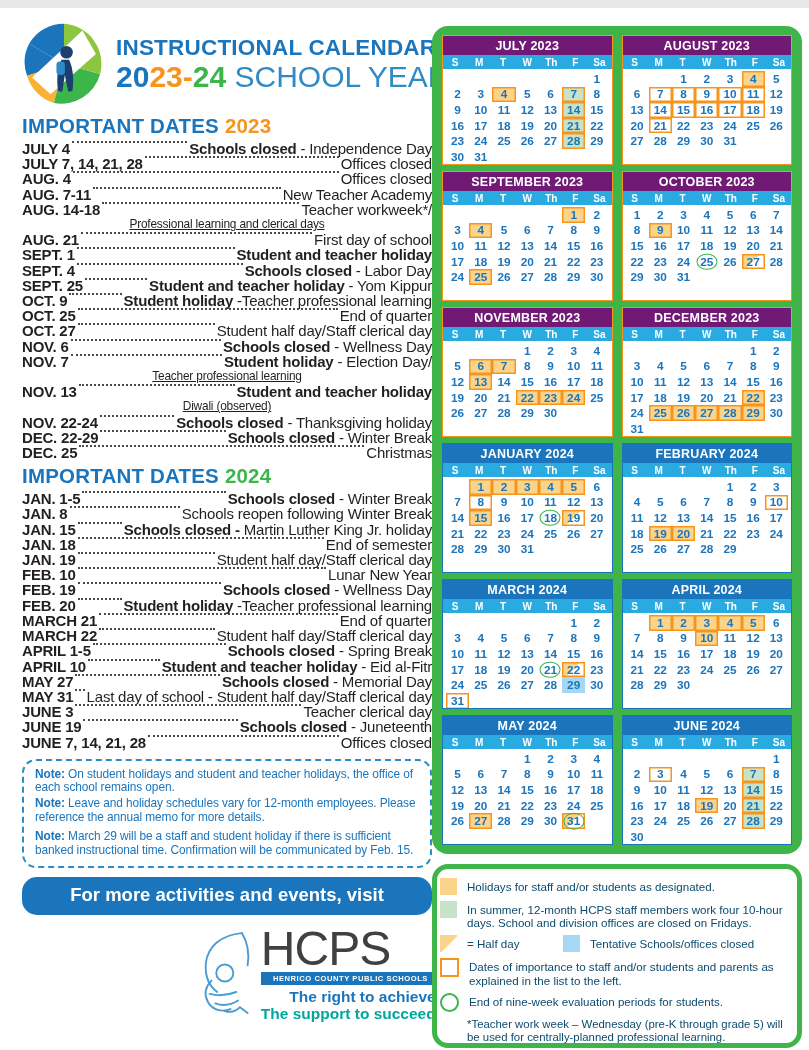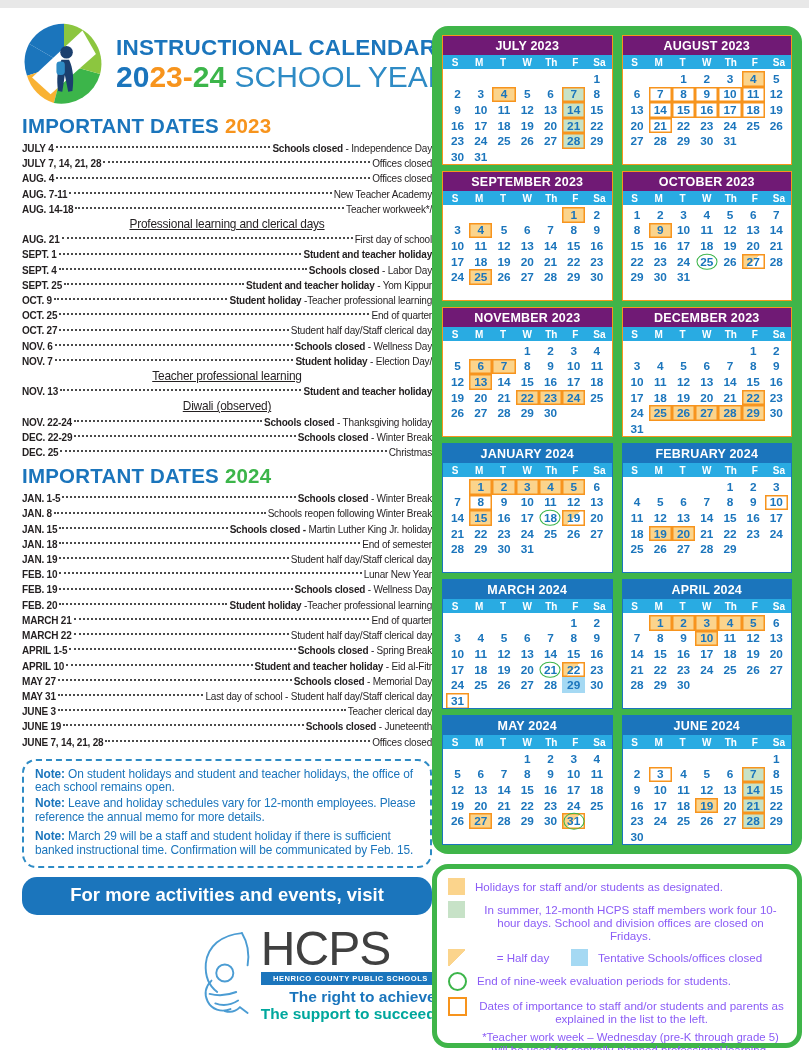--- a/index.html
+++ b/index.html
@@ -8,21 +8,21 @@
   
   .left{position:absolute;left:22px;top:14px;width:410px;}
   .brand{display:flex;gap:10px;align-items:center;margin-bottom:8px;}
   .brand-logo{width:84px;height:84px;flex:0 0 84px;}
   .t1{font-size:22.5px;font-weight:800;color:#1B75BC;letter-spacing:.2px;white-space:nowrap;}
   .t2{font-size:30px;font-weight:800;white-space:nowrap;line-height:32px;}
   .t2 .b{color:#1B75BC}.t2 .o{color:#F7941D}.t2 .g{color:#3CB54A}
   .t2 .sy{color:#2E8BC5;font-weight:400;}
   .sec-title{font-size:20.5px;font-weight:800;color:#1B75BC;margin:4px 0 3px;letter-spacing:.2px;}
   .sec-title .y23{color:#F7941D}.sec-title .y24{color:#3CB54A}
-  .dl-row{display:flex;align-items:center;font-size:10px;line-height:15.2px;color:#231F20;white-space:nowrap;letter-spacing:-.2px;}
+  .dl-row{display:flex;align-items:flex-start;font-size:15px;line-height:15.2px;color:#231F20;white-space:nowrap;letter-spacing:-.2px;}
   .dl-row .d{font-weight:700;}
   .dots{flex:1;border-bottom:2px dotted #4a4a4a;margin:0 2px 3px;min-width:8px;}
   .desc b{font-weight:700}
   .dl-cont{text-align:center;font-size:11.9px;line-height:15.2px;color:#231F20;letter-spacing:-.2px;text-decoration:underline;}
   .notebox{border:2px dashed #2E8BC5;border-radius:14px;padding:7px 11px;color:#1B75BC;
            font-size:11.9px;line-height:13.6px;font-weight:500;margin-top:9px;letter-spacing:-.1px;}
   .notebox p{margin:0 0 2px;}
   .notebox p.gap{margin-top:6px;}
   .notebox b{font-weight:800;}
   .banner{background:#1B75BC;border-radius:15px;color:#fff;text-align:center;padding:7px 16px 9px;margin-top:9px;}
@@ -53,21 +53,21 @@
   .cell{position:relative;display:flex;align-items:center;justify-content:center;}
   .m-h{background:#FBD48C;box-shadow:inset 0 0 0 1.5px #F7941D;}
   .m-s{background:#C7E2C7;box-shadow:inset 0 0 0 1.5px #F7941D;}
   .m-o{box-shadow:inset 0 0 0 1.5px #F7941D;}
   .m-hf{background:linear-gradient(135deg,#FBD48C 50%,#fff 50%);box-shadow:inset 0 0 0 1.5px #F7941D;}
   .m-t{background:#A5D9F3;}
   .m-c::after{content:"";position:absolute;left:50%;top:50%;width:19px;height:14.5px;
               transform:translate(-50%,-50%);border:1.8px solid #3CB54A;border-radius:50%;}
   
   .legend{position:absolute;left:432px;top:856px;width:370px;height:184px;border:5px solid #3FB549;
-          border-radius:16px;background:#fff;box-sizing:border-box;padding:9px 11px;color:#8b5cf6;text-align:center;}
+          border-radius:16px;background:#fff;box-sizing:border-box;padding:9px 3px;color:#0c4a6e;}
   .lg-row{display:flex;gap:10px;margin-bottom:6px;font-size:11.6px;line-height:13.2px;align-items:flex-start;}
   .lg-ic{flex:0 0 17px;width:17px;height:17px;box-sizing:border-box;margin-top:0;}
   .ic-h{background:#FBD48C}
   .ic-s{background:#C7E2C7}
   .ic-hf{background:linear-gradient(135deg,#FBD48C 55%,#fff 45%)}
   .ic-t{background:#A5D9F3}
   .ic-o{border:2.5px solid #F7941D;background:#fff;width:19px;height:19px;flex-basis:19px;}
   .ic-c{border:2.5px solid #3CB54A;border-radius:50%;background:#fff;width:19px;height:19px;flex-basis:19px;}
   .lg-split{display:flex;flex:1;align-items:flex-start;}
   .lg-split .half-label{width:96px;}
@@ -1006,23 +1006,23 @@
     </div>
     <div class="lg-row">
       <div class="lg-ic ic-hf"></div>
       <div class="lg-split">
         <div class="half-label lg-text">= Half day</div>
         <div class="lg-ic ic-t"></div>
         <div class="lg-text" style="margin-left:10px">Tentative Schools/offices closed</div>
       </div>
     </div>
     <div class="lg-row">
+      <div class="lg-ic ic-o"></div>
+      <div class="lg-text">Dates of importance to staff and/or students and parents as explained in the list to the left.</div>
+    </div>
+    <div class="lg-row">
       <div class="lg-ic ic-c"></div>
       <div class="lg-text">End of nine-week evaluation periods for students.</div>
     </div>
-    <div class="lg-row">
-      <div class="lg-ic ic-o"></div>
-      <div class="lg-text">Dates of importance to staff and/or students and parents as explained in the list to the left.</div>
-    </div>
     <div class="lg-fn">*Teacher work week – Wednesday (pre-K through grade 5) will be used for centrally-planned professional learning.</div>
   </div>
 
 </div>
 
 </body></html>

